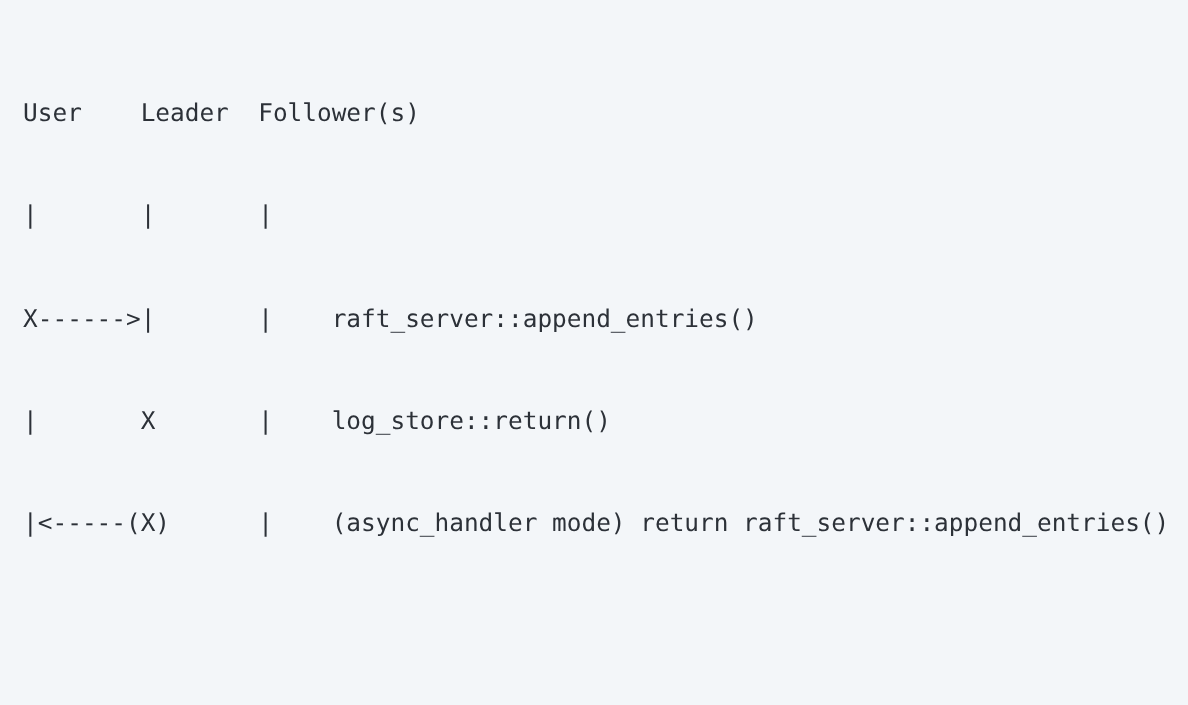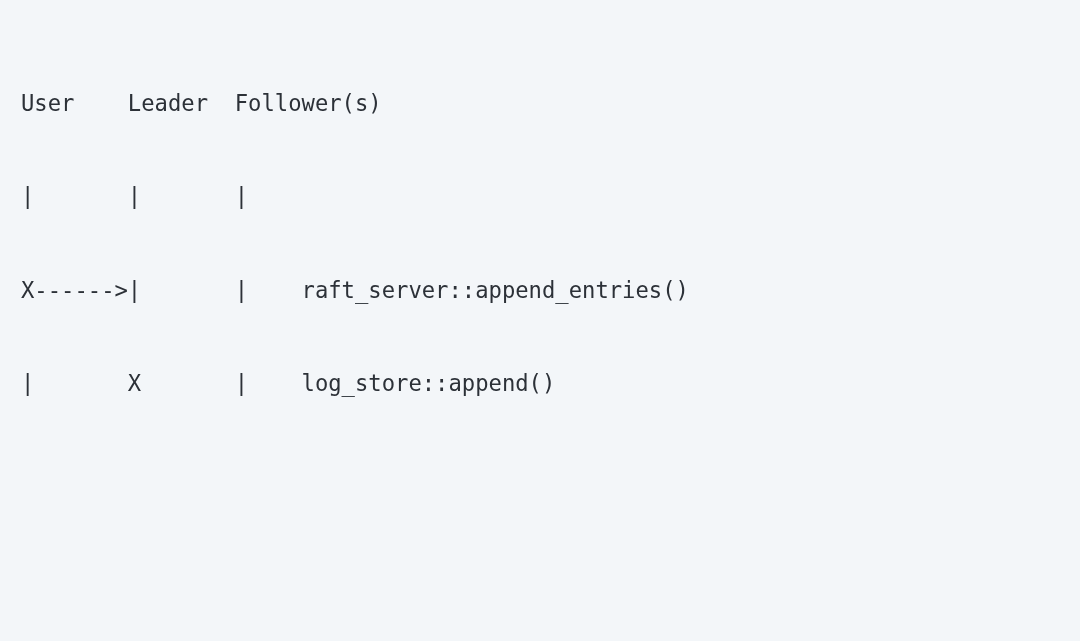--- a/index.html
+++ b/index.html
@@ -32,21 +32,22 @@
   }
 </style>
 </head>
 <body style="background: rgb(243, 246, 249);">
 
 <div class="code-block">
   <div class="diagram" style="color: rgb(44, 49, 56);">
     <div class="line">User    Leader  Follower(s)</div>
     <div class="line">|       |       |</div>
     <div class="line">X------&gt;|       |    raft_server::append_entries()</div>
-    <div class="line">|       X       |    log_store::append()</div>
+    <div class="line">|       X       |    log_store::return()</div>
+    <div class="line">|&lt;-----(X)      |    (async_handler mode) return raft_server::append_entries()</div>
     
     
     
     
     
     
     
     
     
     

